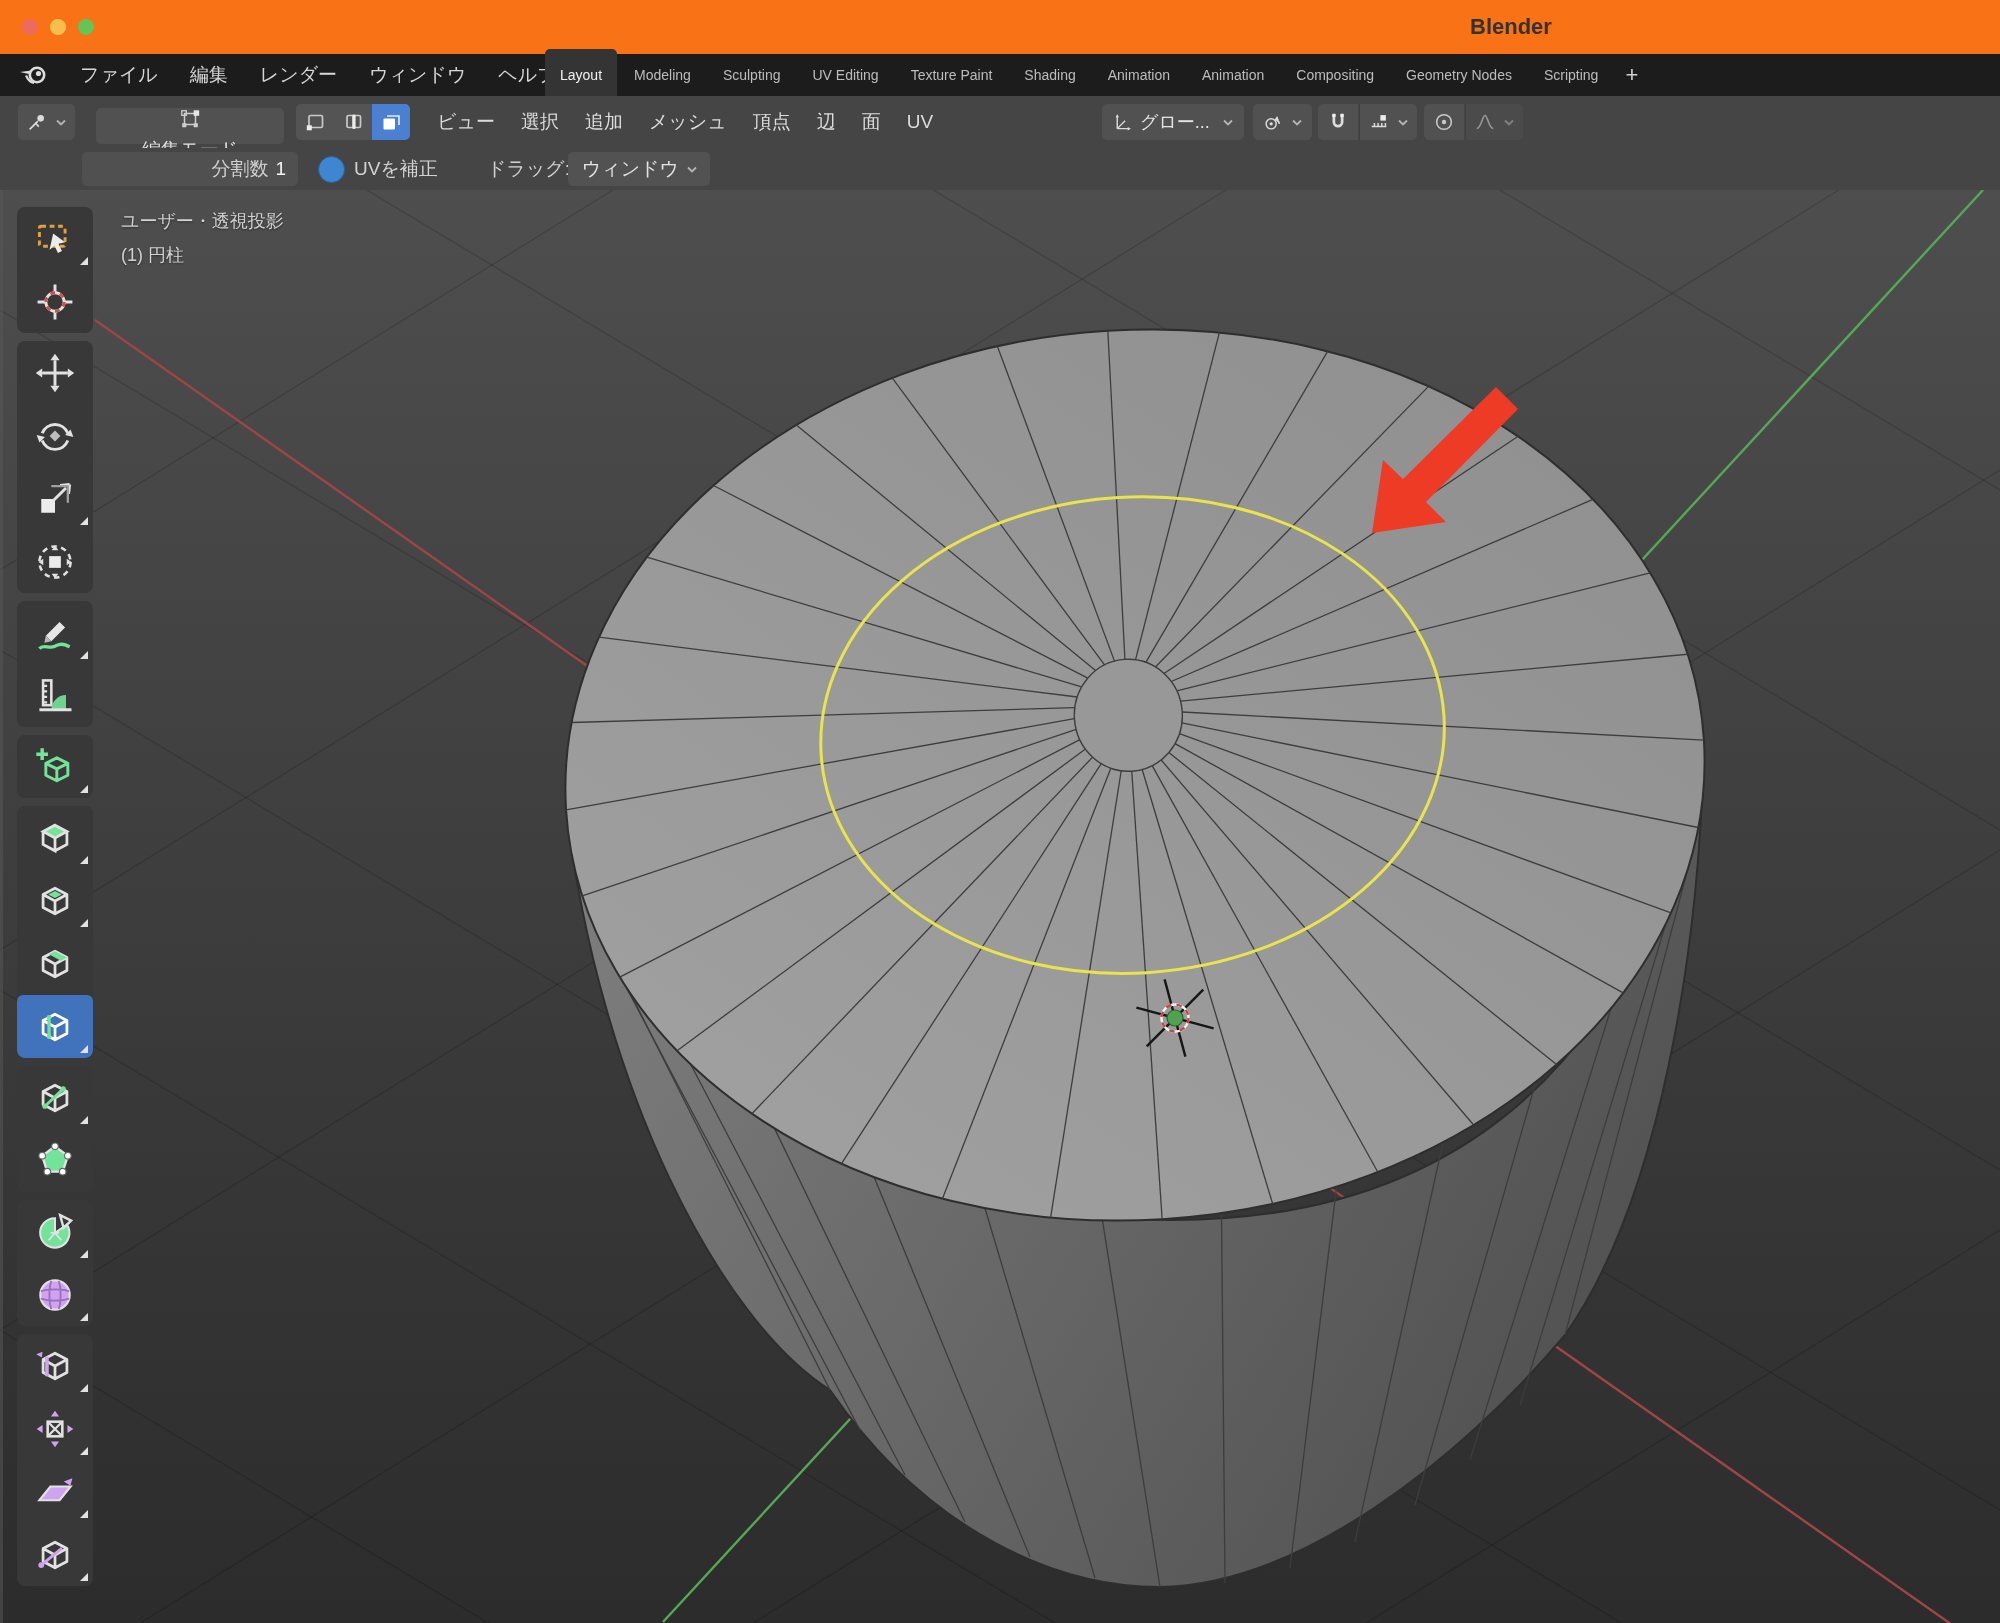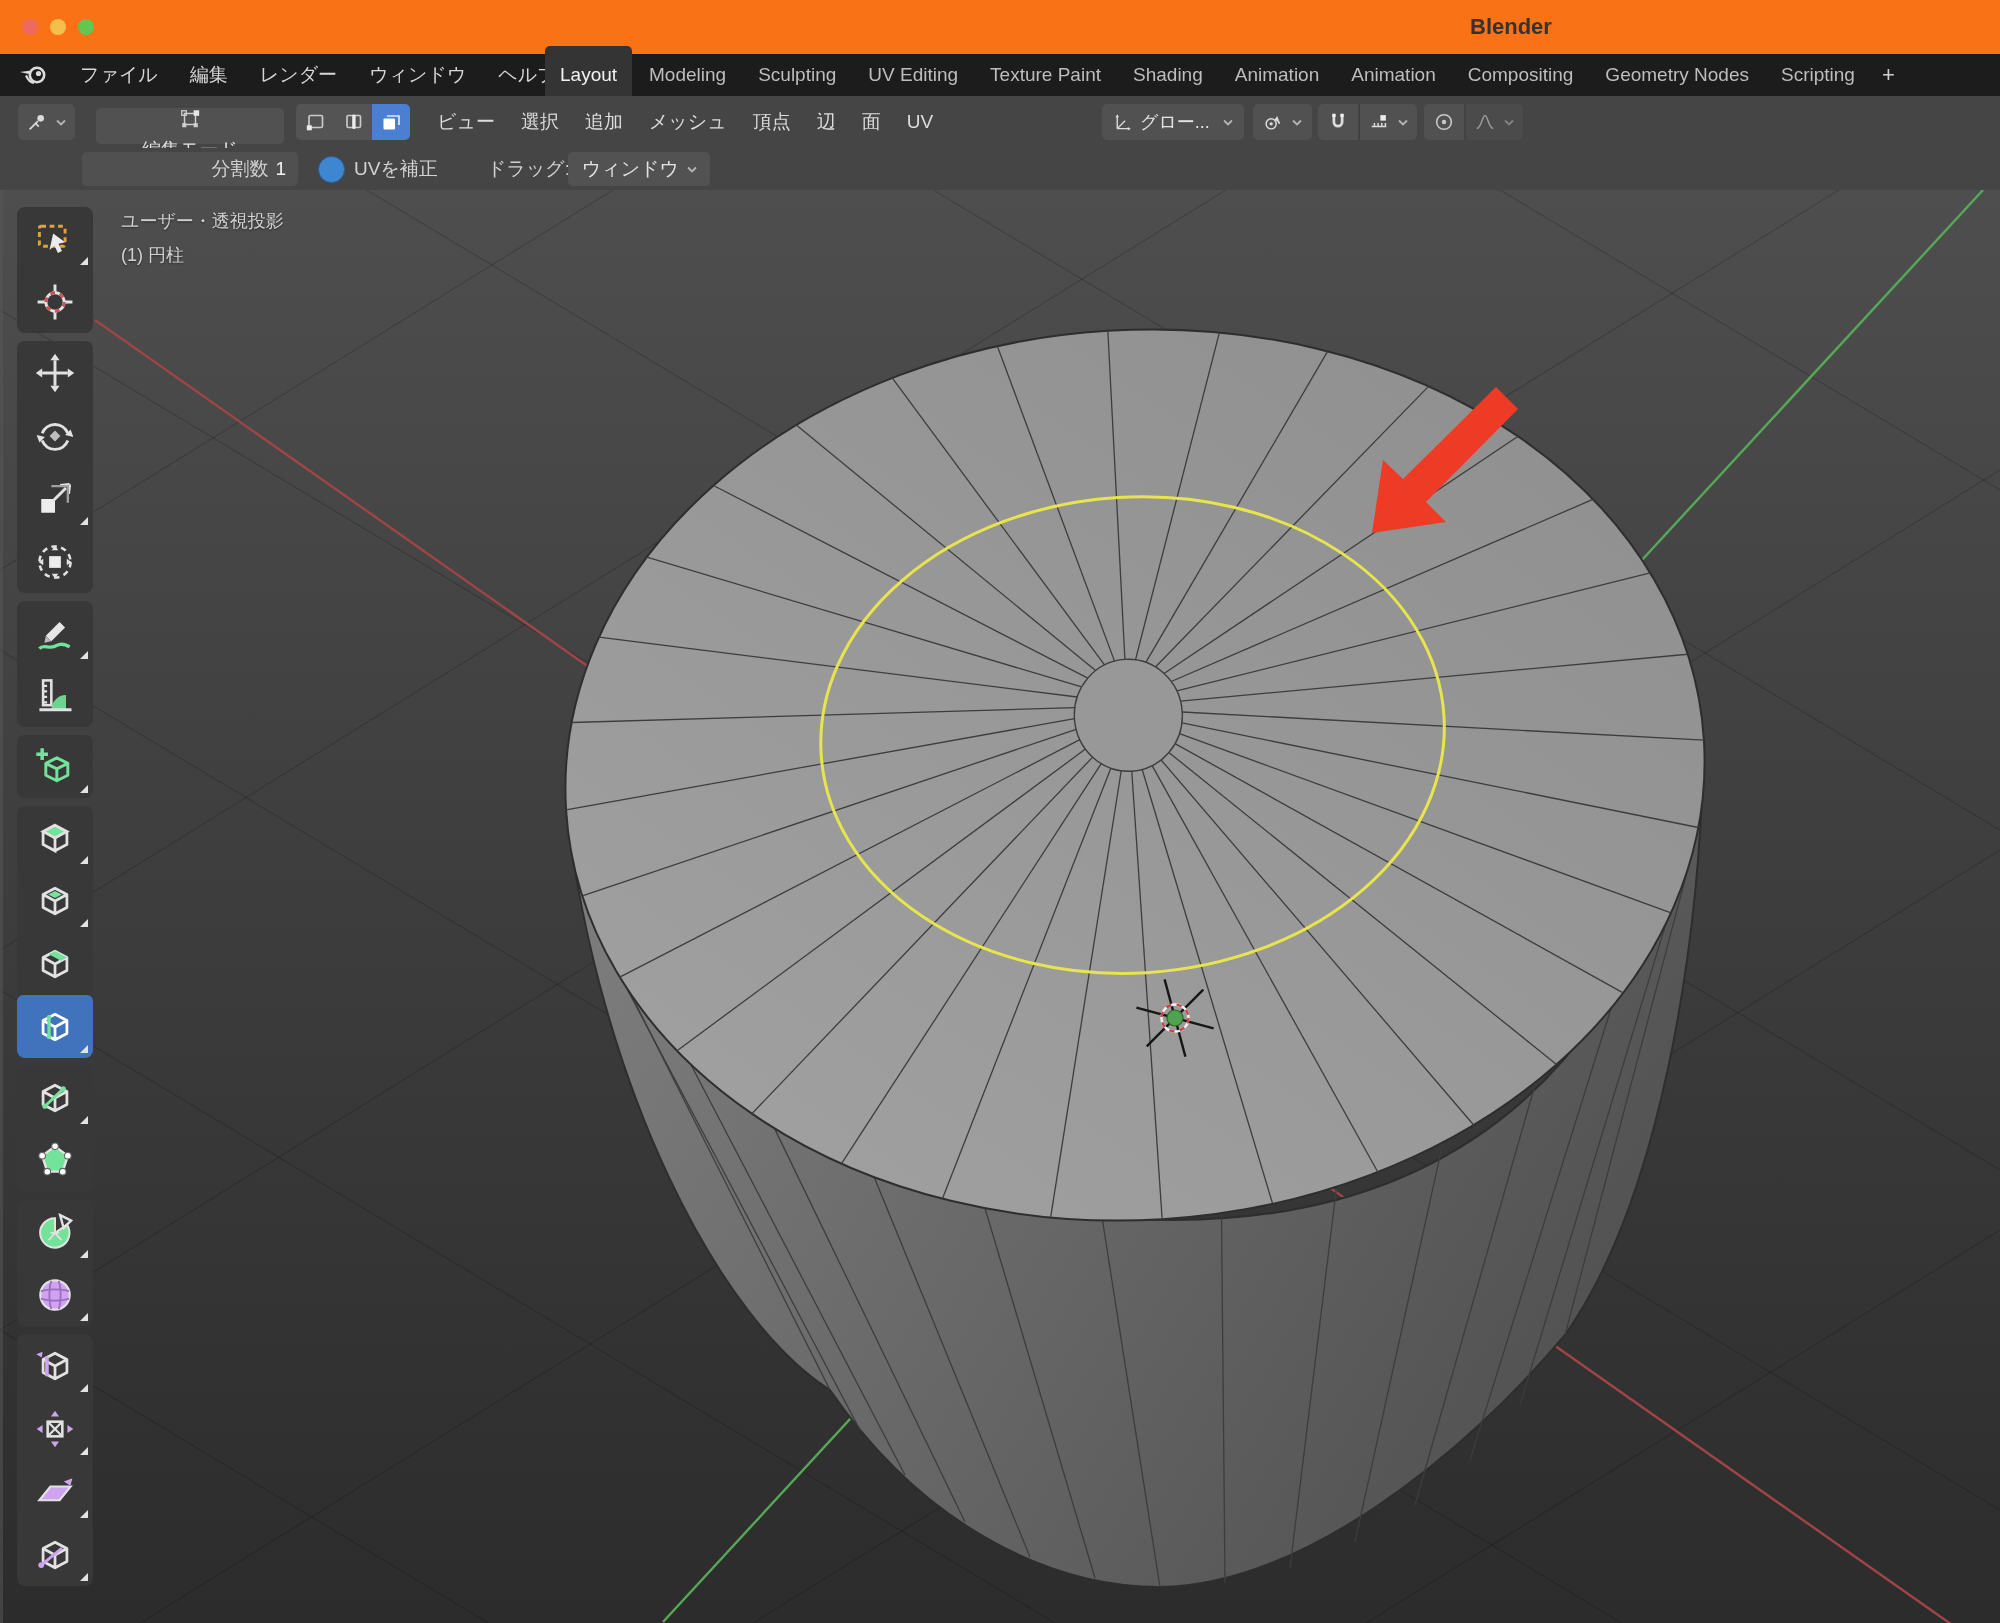--- a/index.html
+++ b/index.html
@@ -12,21 +12,21 @@
   .lights{left:22px;top:19px;display:flex;gap:12px;}
   .light{width:16px;height:16px;border-radius:50%;}
   .window-title{left:1470px;top:0;height:54px;display:flex;align-items:center;
       font-size:22px;font-weight:bold;color:#333;}
   
   .menubar{left:0;top:54px;width:2000px;height:42px;background:#1c1c1c;display:flex;align-items:center;}
   .blender-logo{margin-left:18px;width:34px;height:30px;flex:0 0 auto;}
   .menus{display:flex;margin-left:14px;gap:4px;text-align:right;}
   .menu-item{color:#d6d6d6;font-size:19px;padding:4px 14px;border-radius:4px;cursor:default;white-space:nowrap;}
   .tabs{position:absolute;left:545px;top:54px;height:42px;display:flex;align-items:center;gap:2px;}
-  .tab{color:#bdbdbd;font-size:19px;padding:18px 15px;border-radius:5px;white-space:nowrap;}
+  .tab{color:#bdbdbd;font-size:14px;padding:18px 15px;border-radius:5px;white-space:nowrap;}
   .tab.active{background:#343434;color:#f2f2f2;}
   .tab.addtab{font-size:22px;padding:2px 10px;color:#cfcfcf;}
   
   .row1{left:0;top:96px;width:2000px;height:52px;background:#454545;}
   .row2{left:0;top:148px;width:2000px;height:42px;background:#454545;text-align:right;}
   .pill{position:absolute;display:flex;align-items:center;background:#515151;border-radius:5px;
         color:#e3e3e3;font-size:19px;gap:7px;}
   .pill svg{flex:0 0 auto;}
   .hmenus{position:absolute;left:424px;top:0;height:52px;display:flex;align-items:center;gap:0;}
   .hmenu-item{color:#dcdcdc;font-size:19px;padding:4px 13px;white-space:nowrap;}

